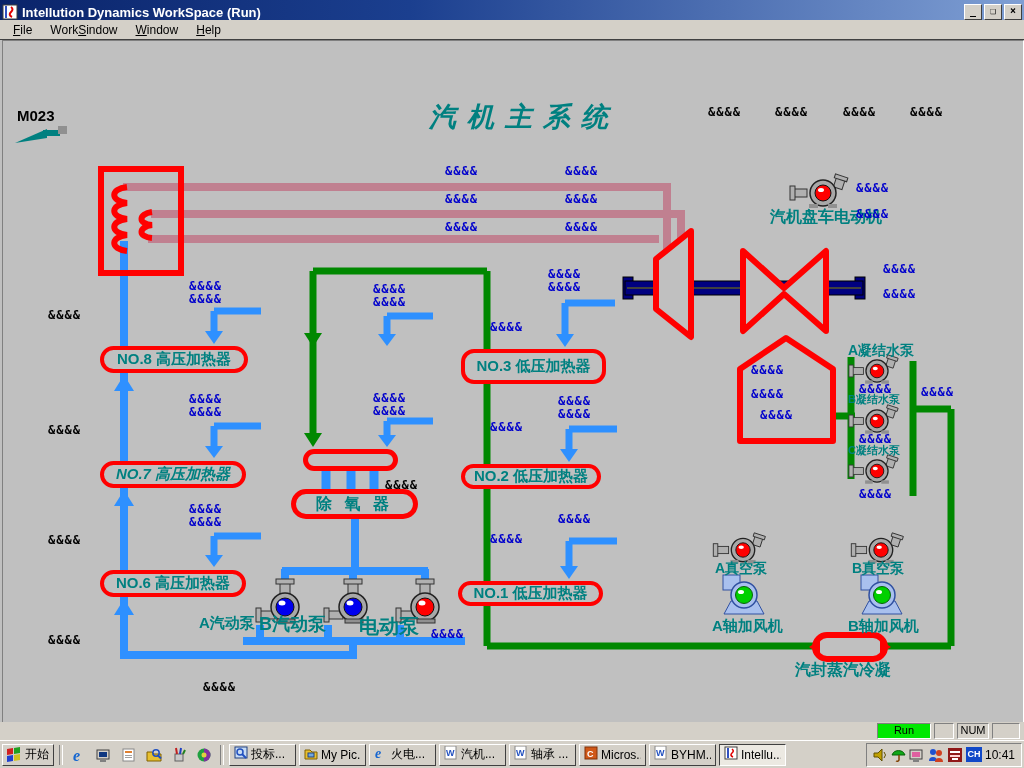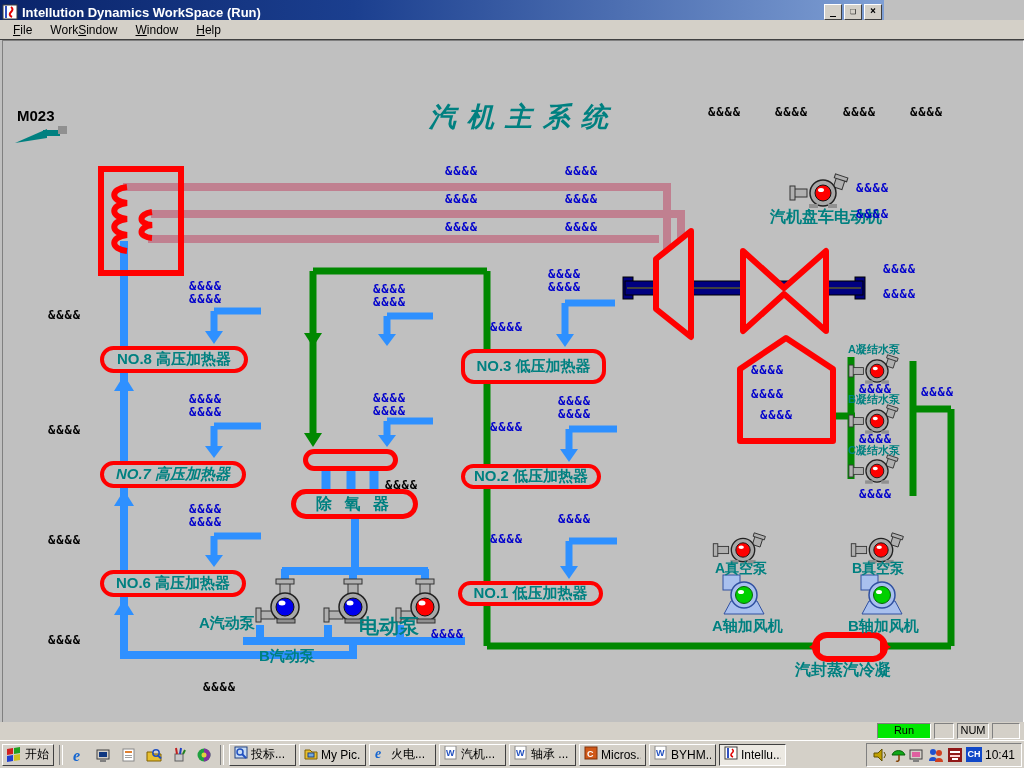--- a/index.html
+++ b/index.html
@@ -1,19 +1,19 @@
 <!DOCTYPE html>
 <html><head>
 <meta charset="utf-8">
 <style>
   html,body{margin:0;padding:0}
   body{width:1024px;height:768px;position:relative;overflow:hidden;background:#c0c0c0;
        font-family:"Liberation Sans",sans-serif;-webkit-font-smoothing:none}
   
-  #titlebar{position:absolute;left:0;top:0;width:884px;height:20px;
+  #titlebar{position:absolute;left:0;top:0;width:1024px;height:20px;
     background:linear-gradient(90deg,#0a246a 0%,#1b3f8f 40%,#7f9fd4 100%);
     display:flex;align-items:center;padding:12px 2px;box-sizing:border-box}
   #title-text{color:#fff;font-weight:bold;font-size:13px;margin-left:4px;flex:1;white-space:nowrap}
   .tb-btn{width:16px;height:14px;background:#d4d0c8;border:1px solid;border-color:#fff #404040 #404040 #fff;
     font-size:10px;line-height:12px;text-align:center;font-weight:bold;color:#000;margin-left:2px;font-family:"DejaVu Sans Mono",monospace}
   #menubar{position:absolute;left:0;top:20px;width:1024px;height:20px;background:#d4d0c8;
     display:flex;align-items:center;padding-left:4px;box-sizing:border-box;border-bottom:1px solid #404040}
   .mi{font-size:12px;color:#000;padding:2px 9px;white-space:nowrap}
   
   #canvas{position:absolute;left:2px;top:40px;width:1020px;height:682px;background:#c0c0c0;
@@ -277,27 +277,27 @@
   <div id="deaer-main">除 氧 器</div>
 
 <div class="heater" style="left: 97px; top: 305px; width: 148px; height: 27px; border-radius: 14px;">NO.8 高压加热器</div>
     <div class="heater" style="left: 97px; top: 420px; width: 146px; height: 27px; border-radius: 14px; font-style: italic;">NO.7 高压加热器</div>
     <div class="heater" style="left: 97px; top: 529px; width: 146px; height: 27px; border-radius: 14px;">NO.6 高压加热器</div>
     <div class="heater" style="left: 458px; top: 308px; width: 145px; height: 35px; border-radius: 13px;">NO.3 低压加热器</div>
     <div class="heater" style="left: 458px; top: 423px; width: 140px; height: 25px; border-radius: 13px;">NO.2 低压加热器</div>
     <div class="heater" style="left: 455px; top: 540px; width: 145px; height: 25px; border-radius: 13px;">NO.1 低压加热器</div>
     <div class="lbl" style="left: 767px; top: 167px; font-size: 16px;">汽机盘车电动机</div>
     <div class="lbl" style="left: 196px; top: 574px; font-size: 15px;">A汽动泵</div>
-    <div class="lbl" style="left: 256px; top: 574px; font-size: 15px; margin-top: 33px;">B汽动泵</div>
+    <div class="lbl" style="left: 256px; top: 574px; font-size: 18px;">B汽动泵</div>
     <div class="lbl" style="left: 356px; top: 574px; font-size: 20px;">电动泵</div>
     <div class="lbl" style="left: 712px; top: 520px; font-size: 14px;">A真空泵</div>
     <div class="lbl" style="left: 849px; top: 520px; font-size: 14px;">B真空泵</div>
     <div class="lbl" style="left: 709px; top: 577px; font-size: 15px;">A轴加风机</div>
     <div class="lbl" style="left: 845px; top: 577px; font-size: 15px;">B轴加风机</div>
-    <div class="lbl" style="left: 845px; top: 302px; font-size: 11px; text-align: right;">A凝结水泵</div>
+    <div class="lbl" style="left: 845px; top: 302px; font-size: 14px; text-align: right;">A凝结水泵</div>
     <div class="lbl" style="left: 845px; top: 352px; font-size: 11px;">B凝结水泵</div>
     <div class="lbl" style="left: 845px; top: 403px; font-size: 11px;">C凝结水泵</div>
     <div class="lbl" style="left: 792px; top: 620px; font-size: 16px;">汽封蒸汽冷凝</div>
     <div class="val vk" style="left: 705px; top: 64px;">&amp;&amp;&amp;&amp;</div>
     <div class="val vk" style="left: 772px; top: 64px;">&amp;&amp;&amp;&amp;</div>
     <div class="val vk" style="left: 840px; top: 64px;">&amp;&amp;&amp;&amp;</div>
     <div class="val vk" style="left: 907px; top: 64px;">&amp;&amp;&amp;&amp;</div>
     <div class="val vk" style="left: 45px; top: 267px;">&amp;&amp;&amp;&amp;</div>
     <div class="val vk" style="left: 45px; top: 382px;">&amp;&amp;&amp;&amp;</div>
     <div class="val vk" style="left: 45px; top: 492px;">&amp;&amp;&amp;&amp;</div>

